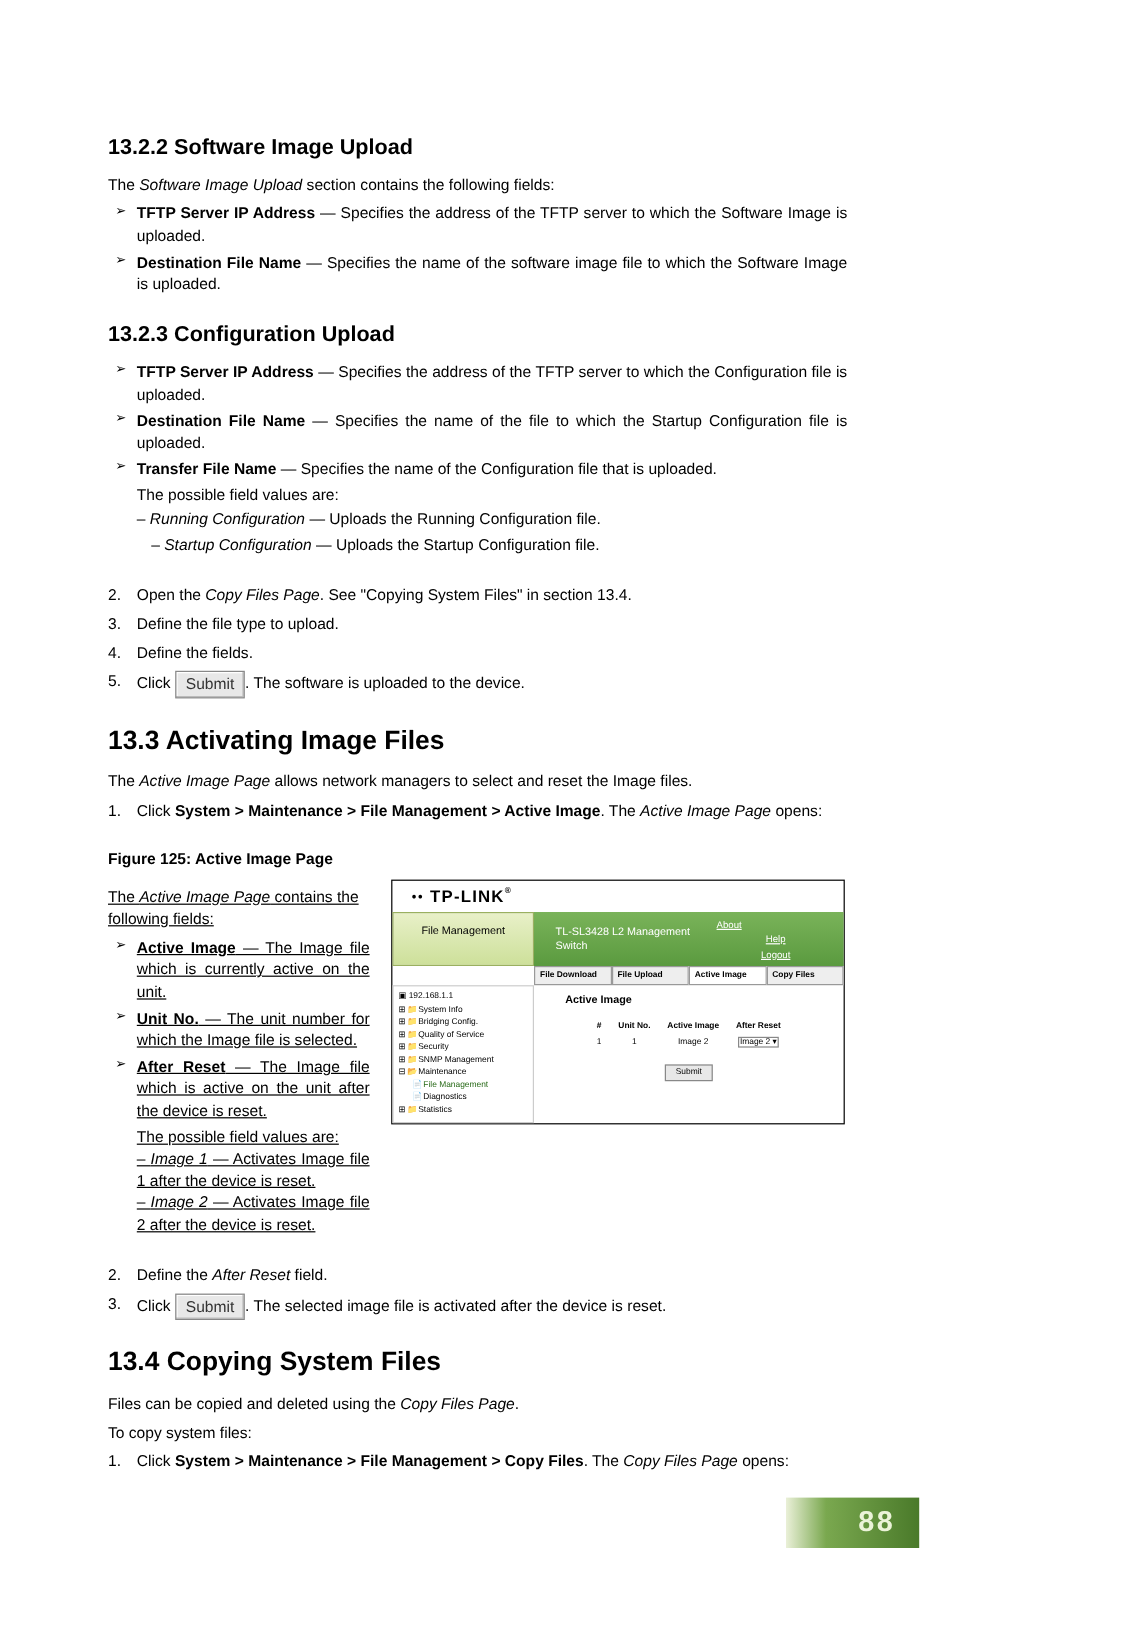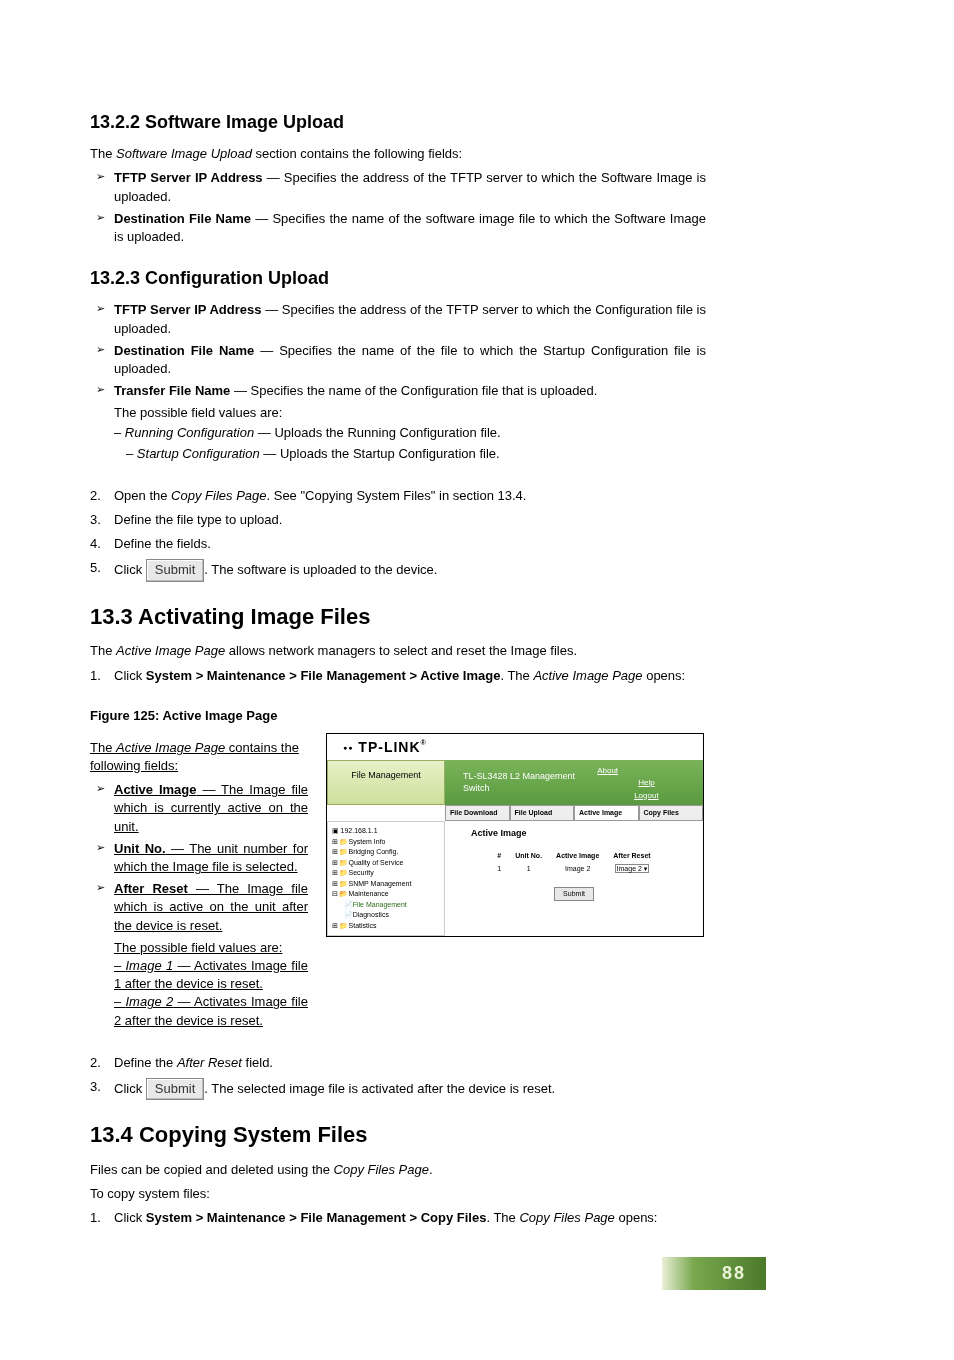--- a/index.html
+++ b/index.html
@@ -180,21 +180,21 @@
     margin-top: 6px;
   }
   .page-num {
     position: absolute;
     right: 0;
     bottom: 10px;
     background: #5a8a3a;
     background: linear-gradient(to right, #eaf0d8, #7aa84f 30%, #4a7a2a);
     color: #ebf3d8;
     font-weight: bold;
-    font-size: 18px;
+    font-size: 24px;
     padding: 4px 20px 4px 60px;
     letter-spacing: 2px;
     font-family: Arial;
   }
   .page-num::before{
     content:"";
   }
   .just { text-align: justify; }
 </style>
 </head>

